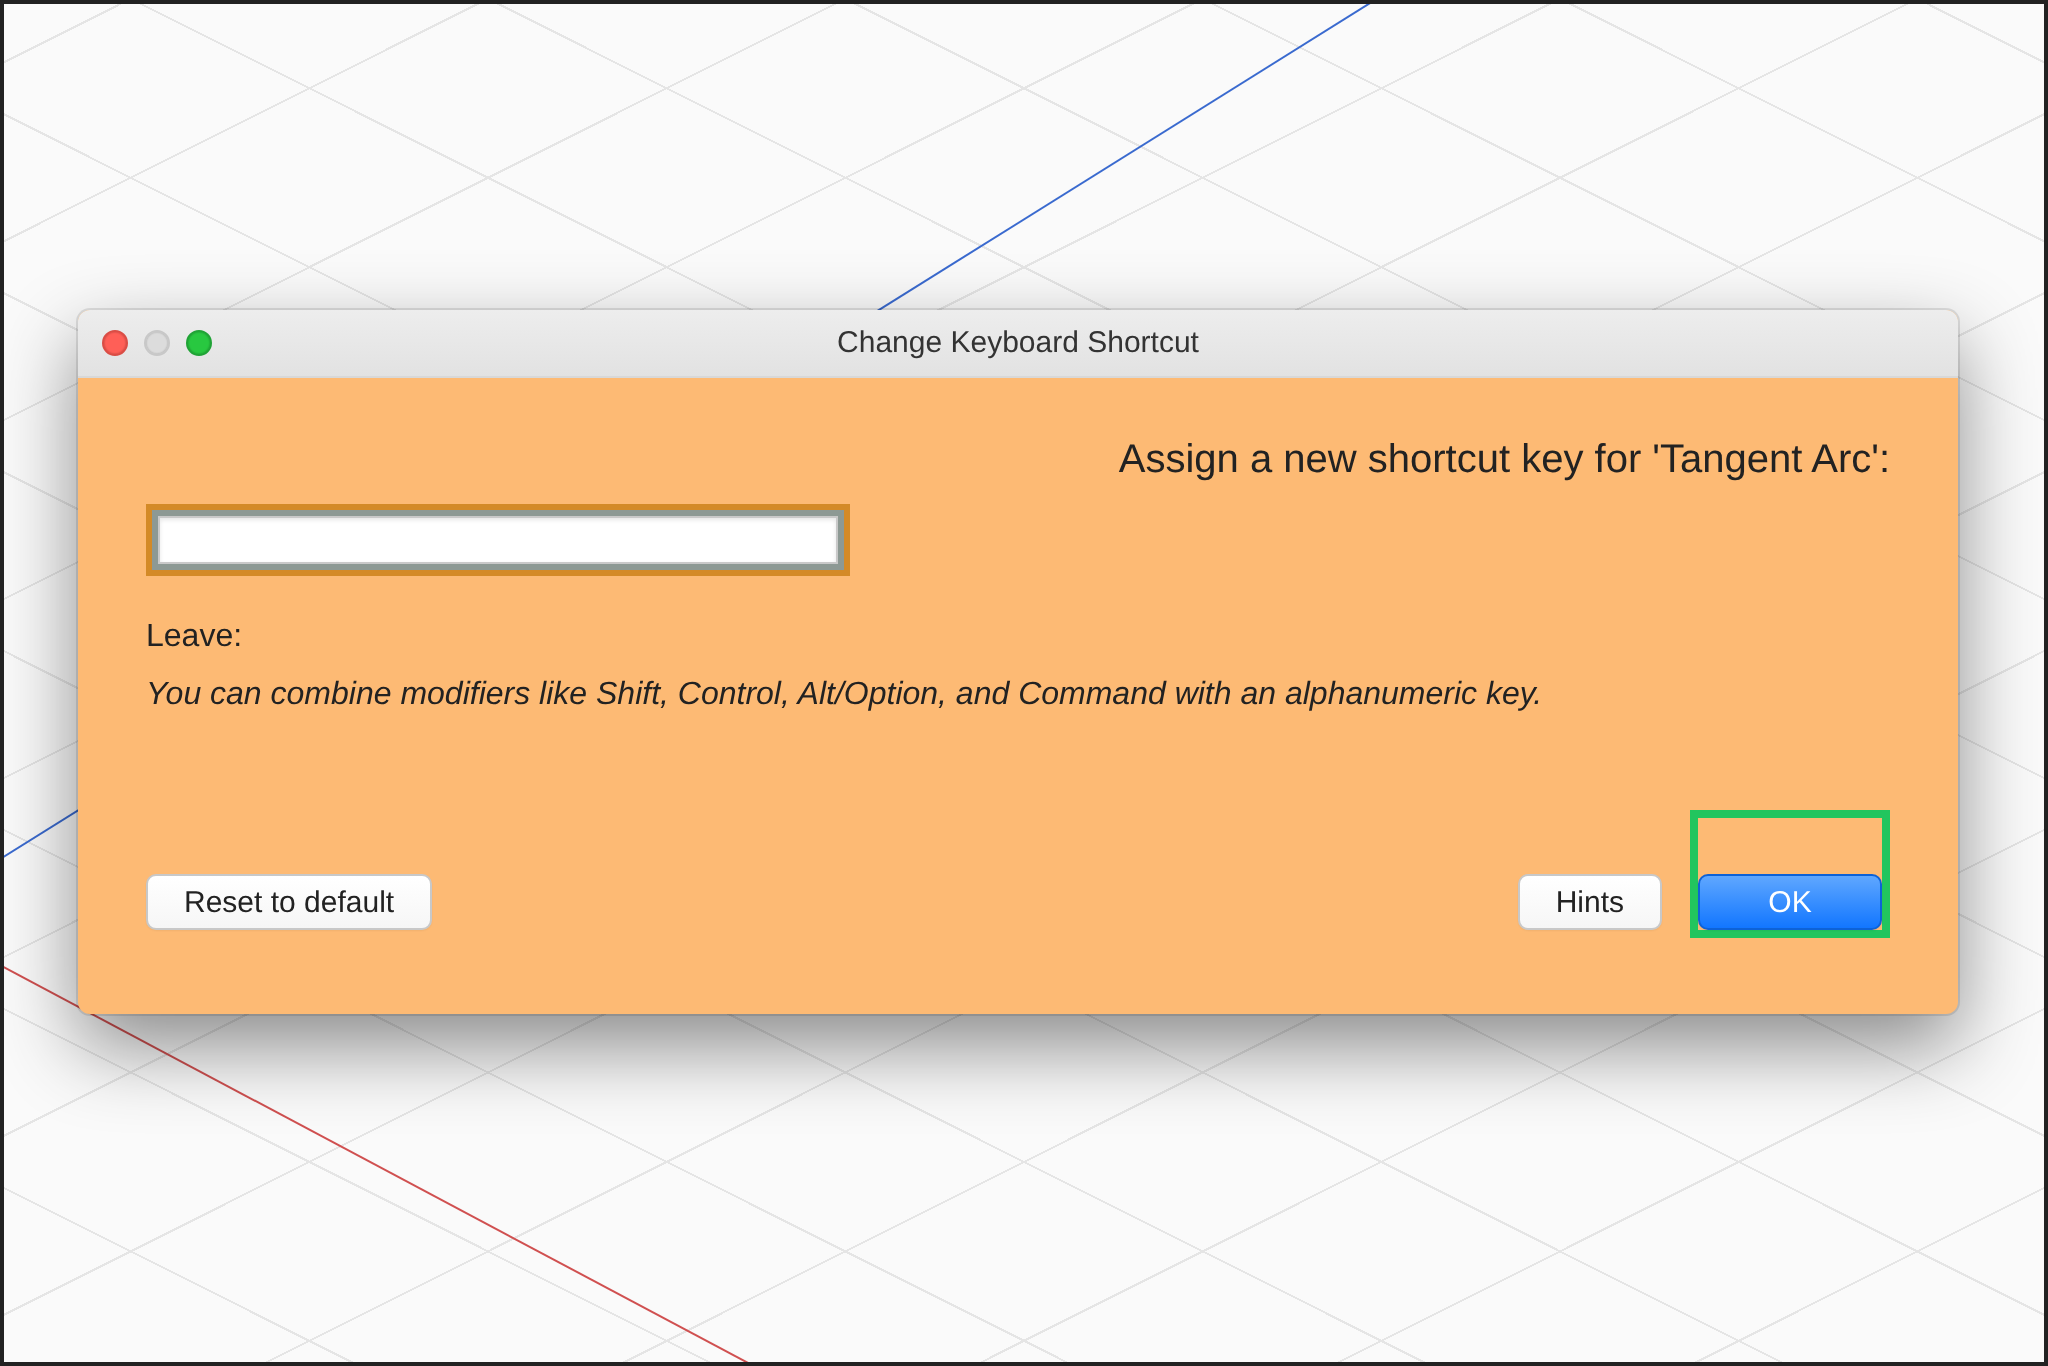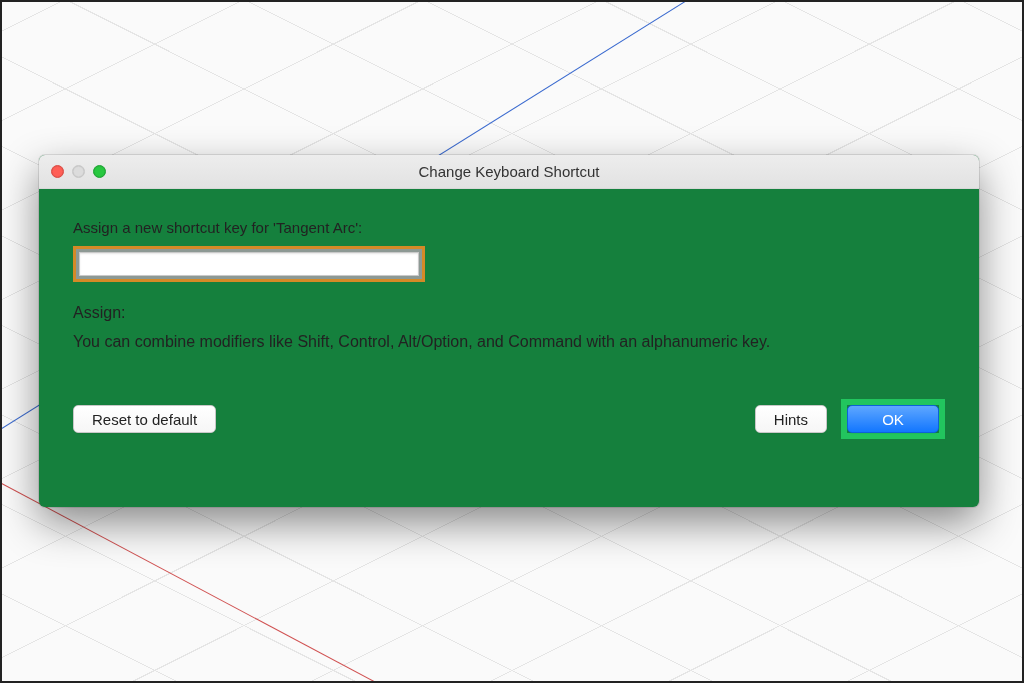--- a/index.html
+++ b/index.html
@@ -47,21 +47,21 @@
       transform-origin: 100% 0;
       transform: rotate(-32deg) translate(250px, -200px);
     }
 
     .dialog {
       position: absolute;
       left: 39px;
       top: 155px;
       width: 940px;
       height: 352px;
-      background: #15803d;
+      background: #fdba74;
       border-radius: 6px;
       box-shadow: 0 16px 40px rgba(0,0,0,0.45), 0 0 0 1px rgba(0,0,0,0.1);
     }
     
     .titlebar {
       height: 34px;
       position: relative;
       border-bottom: 1px solid #d8d8d8;
       background: linear-gradient(#ededed, #e2e2e2);
       border-radius: 6px 6px 0 0;
@@ -91,23 +91,24 @@
     .title-text {
       font-size: 15px;
       color: #333;
     }
     
     .content {
       padding: 30px 34px 20px 34px;
     }
     
     .label {
-      font-size: 15px;
+      font-size: 20px;
       color: #222;
       margin-bottom: 10px;
+      text-align: right;
     }
     
     .input-highlight {
       border: 6px solid #d48a27;
       display: inline-block;
       padding: 0;
       margin-bottom: 22px;
       line-height: 0;
     }
     
@@ -126,43 +127,45 @@
       font-size: 16px;
       color: #222;
       margin-bottom: 6px;
     }
     
     .hints-text {
       font-size: 16px;
       color: #222;
       line-height: 1.7;
       margin-bottom: 44px;
+      font-style: italic;
     }
     
     .button-row {
       display: flex;
       align-items: center;
     }
     
     .mac-button {
       height: 28px;
       border-radius: 5px;
       background: linear-gradient(#ffffff, #f6f6f6);
       border: 1px solid #c8c8c8;
       font-size: 15px;
       color: #222;
       padding: 0 18px;
       cursor: default;
       box-shadow: 0 0.5px 1px rgba(0,0,0,0.05);
+      margin-top: 28px;
     }
     
     .spacer { flex: 1; }
     
     .ok-highlight {
-      border: 6px solid #22c55e;
+      border: 4px solid #22c55e;
       display: inline-flex;
       padding: 0;
       margin-left: 14px;
       line-height: 0;
       justify-content: flex-end;
     }
     
     .mac-button.primary {
       background: linear-gradient(#5fa7ff, #1276ff);
       border: 1px solid #0d62d8;
@@ -198,21 +201,21 @@
     <div class="title-text">Change Keyboard Shortcut</div>
   </div>
 
   <div class="content">
     <div class="label">Assign a new shortcut key for 'Tangent Arc':</div>
     
     <div class="input-highlight">
       <input type="text" class="shortcut-input" value="" style="">
     </div>
     
-    <div class="hints-label">Assign:</div>
+    <div class="hints-label">Leave:</div>
     <div class="hints-text">
       <span>You can combine modifiers like Shift, Control, Alt/Option, and Command with an alphanumeric key.</span><br>
     </div>
     
     <div class="button-row">
       <button class="mac-button">Reset to default</button>
       <div class="spacer"></div>
       <button class="mac-button cancel-btn">Hints</button>
       <div class="ok-highlight">
         <button class="mac-button primary">OK</button>

